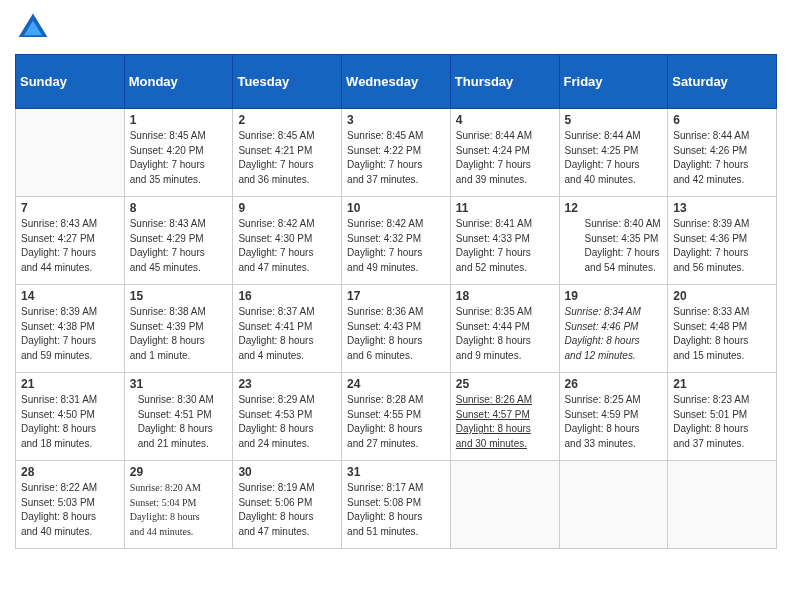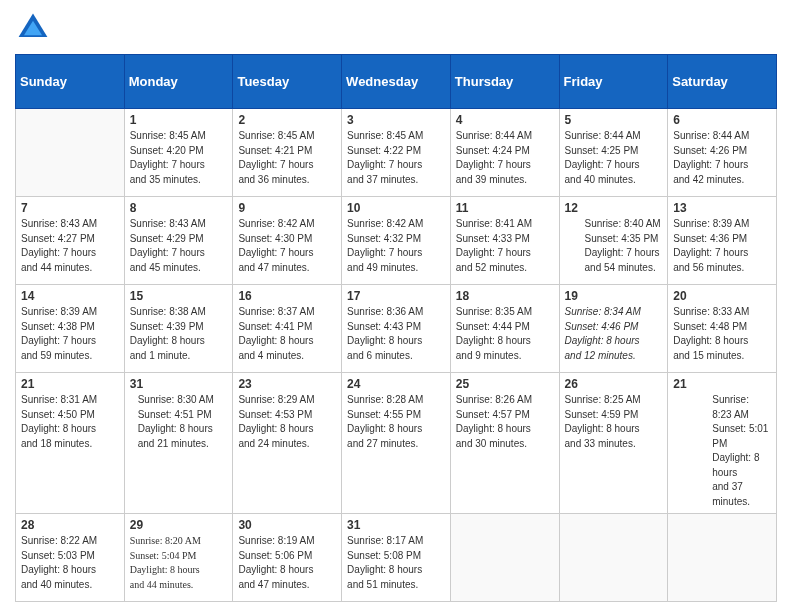--- a/index.html
+++ b/index.html
@@ -293,35 +293,35 @@
           </td>
           <td>
             <span class="day-number">24</span>
             <div class="cell-info" style="white-space: pre-line;">Sunrise: 8:28 AM
 Sunset: 4:55 PM
 Daylight: 8 hours
 and 27 minutes.</div>
           </td>
           <td>
             <span class="day-number">25</span>
-            <div class="cell-info" style="white-space: pre-line;">Sunrise: 8:26 AM
+            <div class="cell-info" style="white-space: pre-line; text-decoration: underline;">Sunrise: 8:26 AM
 Sunset: 4:57 PM
 Daylight: 8 hours
 and 30 minutes.</div>
           </td>
           <td>
             <span class="day-number">26</span>
             <div class="cell-info" style="white-space: pre-line;">Sunrise: 8:25 AM
 Sunset: 4:59 PM
 Daylight: 8 hours
 and 33 minutes.</div>
           </td>
           <td>
             <span class="day-number">21</span>
-            <div class="cell-info" style="white-space: pre-line; margin-left: 39px;">Sunrise: 8:23 AM
+            <div class="cell-info" style="white-space: pre-line;">Sunrise: 8:23 AM
 Sunset: 5:01 PM
 Daylight: 8 hours
 and 37 minutes.</div>
           </td>
         </tr>
         <tr>
           <td>
             <span class="day-number">28</span>
             <div class="cell-info" style="white-space: pre-line;">Sunrise: 8:22 AM
 Sunset: 5:03 PM

